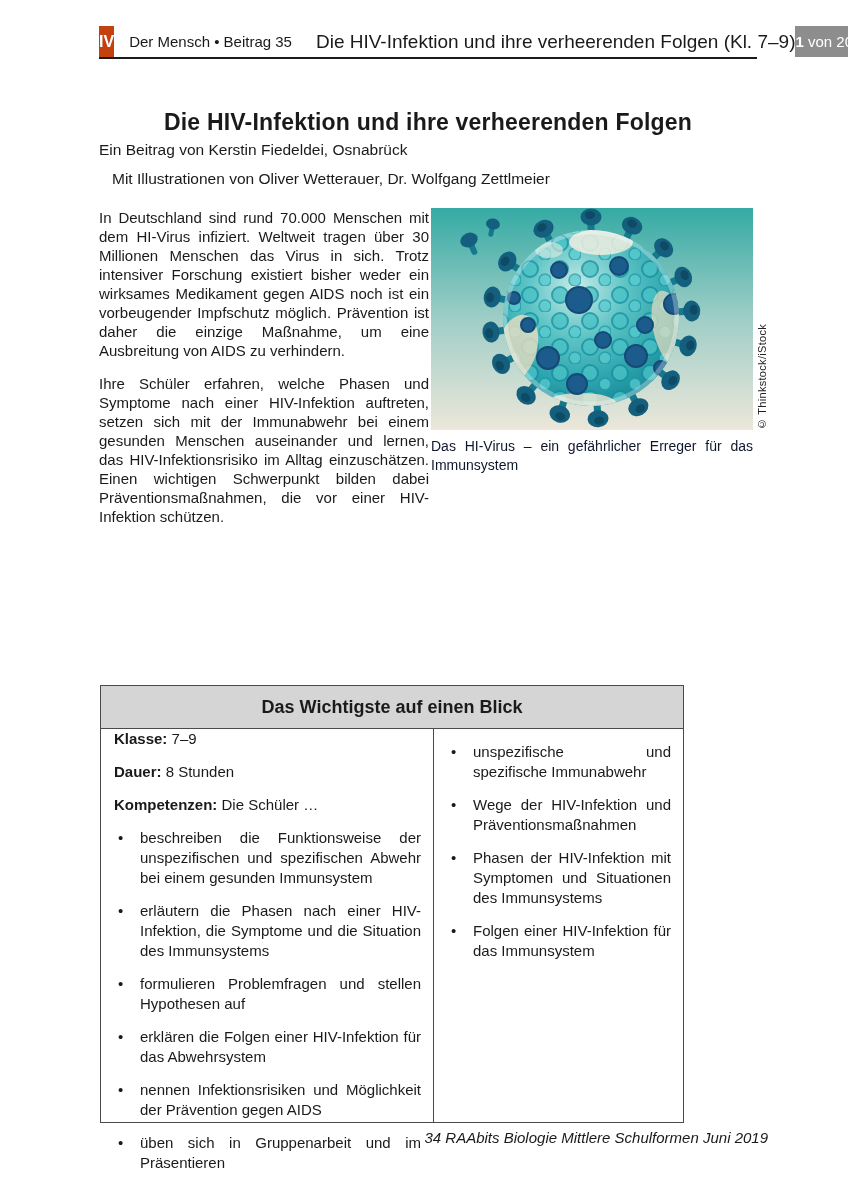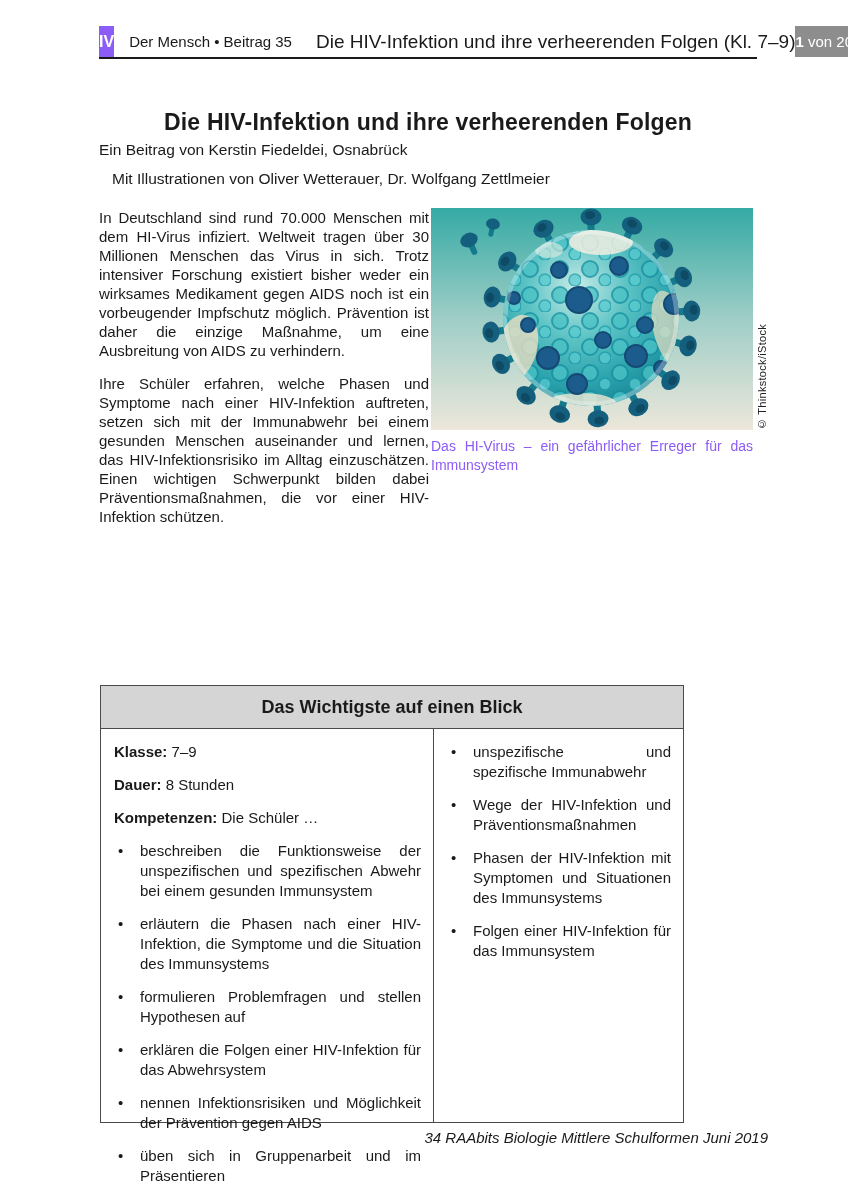--- a/index.html
+++ b/index.html
@@ -6,21 +6,21 @@
   .page{
     position:relative;width:848px;height:1200px;background:#ffffff;overflow:hidden;
     font-family:"Liberation Sans", sans-serif;color:#1a1a1a;
   }
   
   .runhead{
     position:absolute;top:26px;left:99px;width:658px;height:31px;
     border-bottom:2px solid #1a1a1a;display:flex;align-items:stretch;
   }
   .runhead .secbox{
-    width:37px;background:#8b5cf6;color:#fff;font-weight:bold;font-size:16px;
+    width:37px;background:#c2410c;color:#fff;font-weight:bold;font-size:16px;
     display:flex;align-items:center;justify-content:center;
   }
   .runhead .hleft{font-size:15px;display:flex;align-items:center;margin-left:15px;white-space:nowrap;}
   .runhead .hcenter{font-size:19px;display:flex;align-items:center;margin-left:24px;flex:1;white-space:nowrap;}
   .runhead .pagebox{
     width:78px;background:#8d8d8d;color:#fff;font-size:15px;
     display:flex;align-items:center;justify-content:center;white-space:pre;
   }
   .runhead .pagebox b{font-weight:bold;}
   
@@ -34,33 +34,33 @@
   .intro{position:absolute;top:208px;left:99px;width:670px;display:flex;gap:2px;}
   .intro .coltext{width:330px;font-size:15px;line-height:19px;text-align:justify;hyphens:auto;}
   .intro .coltext p{margin:0 0 14px 0;}
   .figure{position:relative;width:322px;}
   .image-wrap{position:relative;width:322px;height:222px;}
   .image-wrap svg{display:block;}
   .credit{
     position:absolute;right:-15px;bottom:0;font-size:11px;color:#222;
     writing-mode:vertical-rl;transform:rotate(180deg);white-space:nowrap;letter-spacing:.3px;
   }
-  .caption{margin-top:7px;font-size:14px;line-height:19px;text-align:justify;color:#8b5cf6;}
+  .caption{margin-top:7px;font-size:14px;line-height:19px;text-align:justify;color:#0f172a;}
   
   .overview{
     position:absolute;top:685px;left:100px;width:584px;height:438px;
     border:1px solid #4a4a4a;box-sizing:border-box;display:flex;flex-direction:column;
   }
   .overview .ovhead{
     height:42px;background:#d5d5d5;border-bottom:1px solid #4a4a4a;
     display:flex;align-items:center;justify-content:center;
     font-size:18px;font-weight:bold;
   }
   .overview .ovcols{flex:1;display:flex;min-height:0;}
-  .overview .ovleft{width:333px;border-right:1px solid #4a4a4a;box-sizing:border-box;padding:13px 12px 0 13px;}
+  .overview .ovleft{width:333px;border-right:1px solid #4a4a4a;box-sizing:border-box;padding:0 12px 0 13px;}
   .overview .ovright{flex:1;padding:13px 12px 0 13px;}
   .kv{margin:0 0 13px 0;font-size:15px;line-height:20px;}
   .kv b{font-weight:bold;}
   .ovright .ovheading{margin:0 0 10px 0;font-size:15px;font-weight:bold;}
   ul.blist{list-style:none;margin:0;padding:0;}
   ul.blist li{
     position:relative;margin:0 0 13px 0;padding-left:26px;
     font-size:15px;line-height:20px;text-align:justify;hyphens:auto;
   }
   ul.blist li .dot{position:absolute;left:4px;top:0;}

